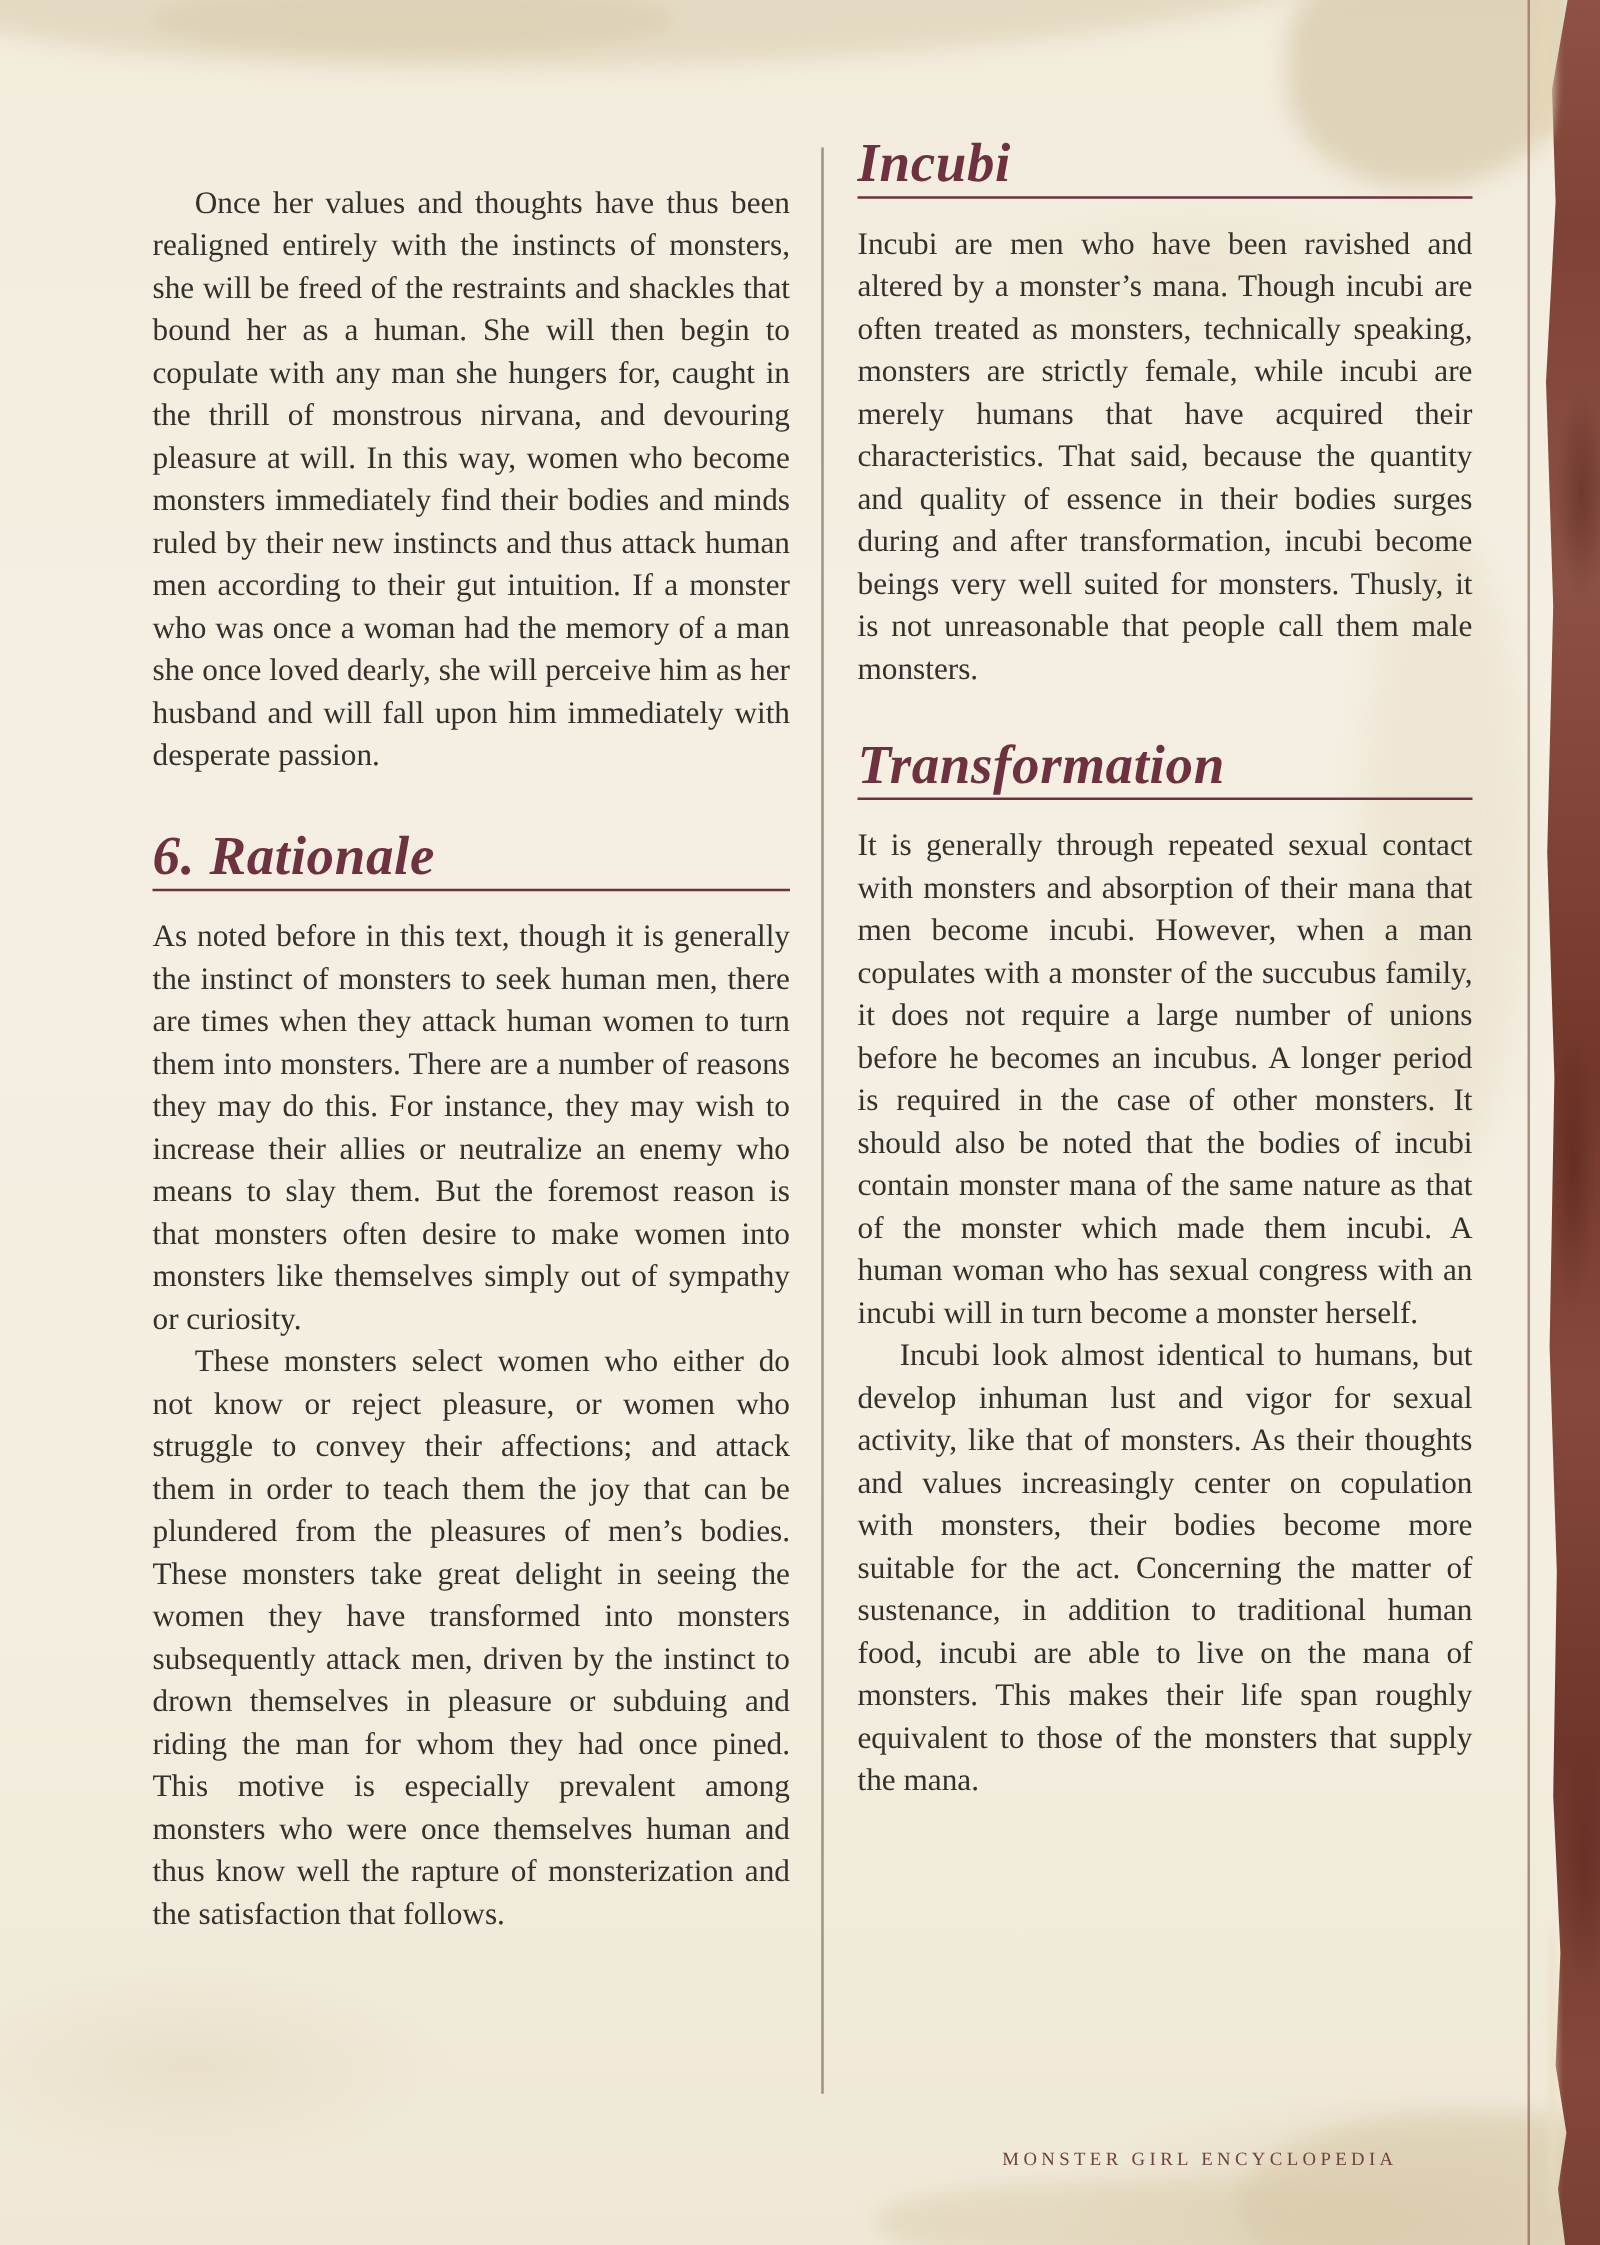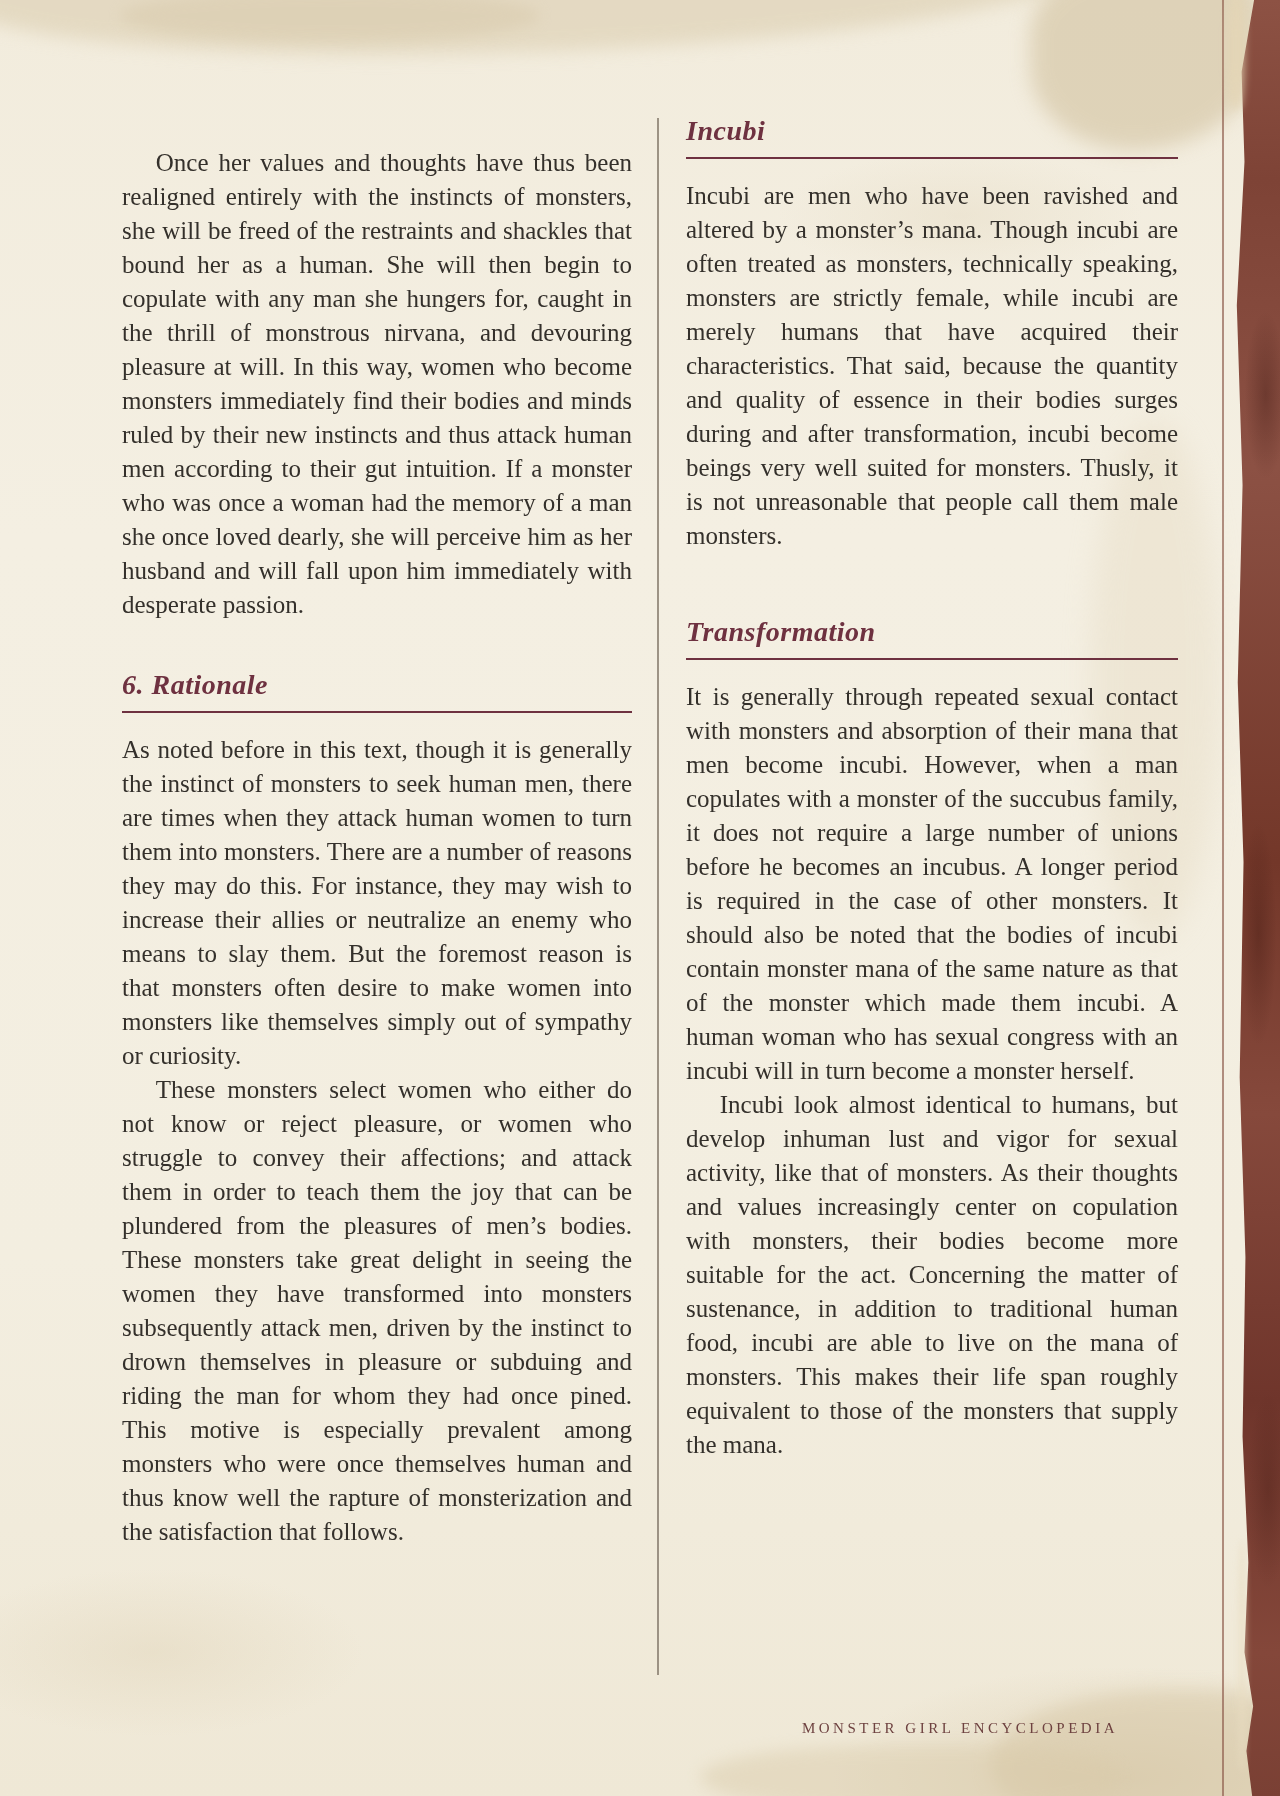--- a/index.html
+++ b/index.html
@@ -65,34 +65,34 @@
     hyphens: auto;
     -webkit-hyphens: auto;
   }
   .col-left  { left: 122px; top: 146px; width: 510px; }
   .col-right { left: 686px; top: 112px; width: 492px; }
 
   .col p { margin: 0; }
   .col p.indent { text-indent: 1.35em; }
 
   h2.section-heading {
-    font-size: 28px;
+    font-size: 44px;
     line-height: 38px;
     font-style: italic;
     font-weight: bold;
     color: #6e3140;
     margin: 44px 0 20px 0;
     padding-bottom: 7px;
     border-bottom: 2px solid #6e3140;
     letter-spacing: 0.5px;
     text-align: left;
     text-indent: 0;
   }
   h2.section-heading.first { margin-top: 0; }
-  .col-right h2.section-heading { margin-top: 60px; }
+  .col-right h2.section-heading { margin-top: 40px; }
   .col-right h2.section-heading.first { margin-top: 0; }
 
   .column-divider {
     position: absolute;
     left: 657px; top: 118px;
     width: 2px; height: 1557px;
     background: #8d8274;
     opacity: 0.85;
   }
 

